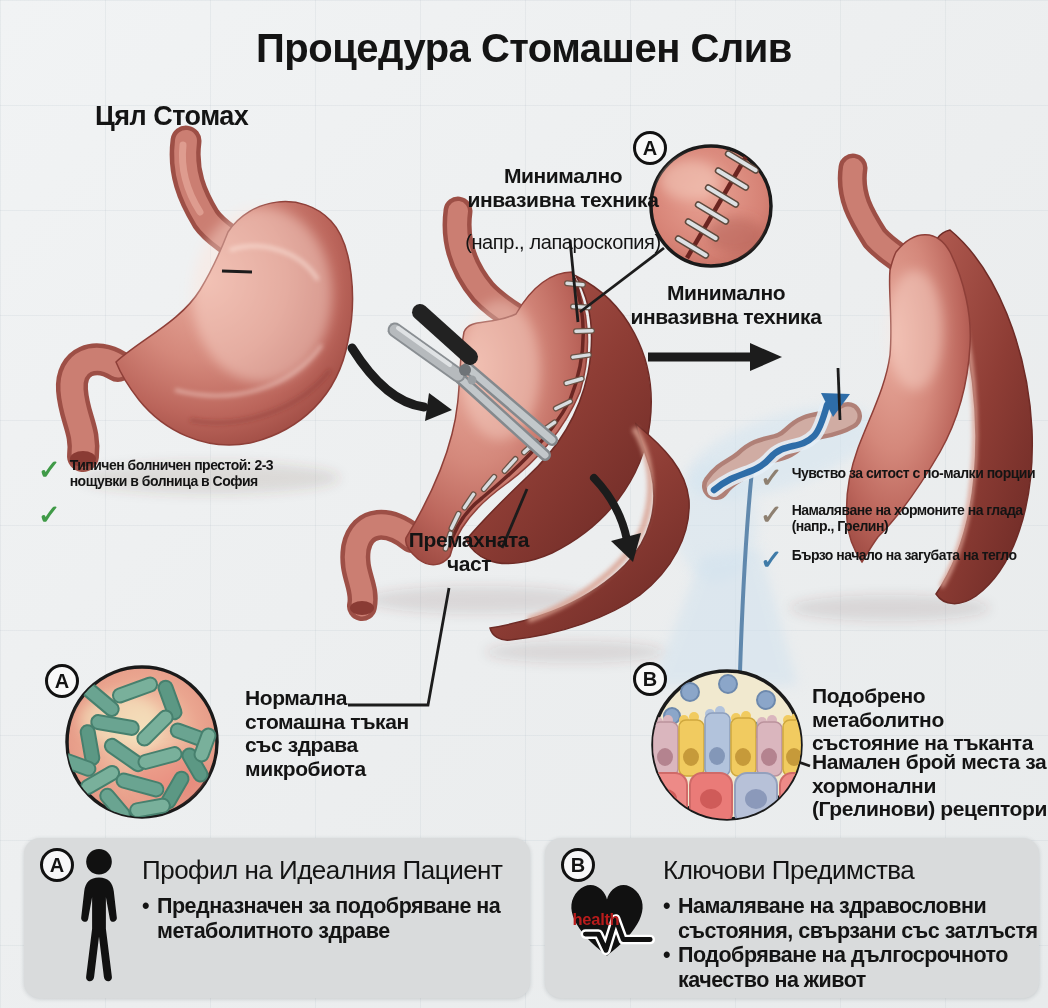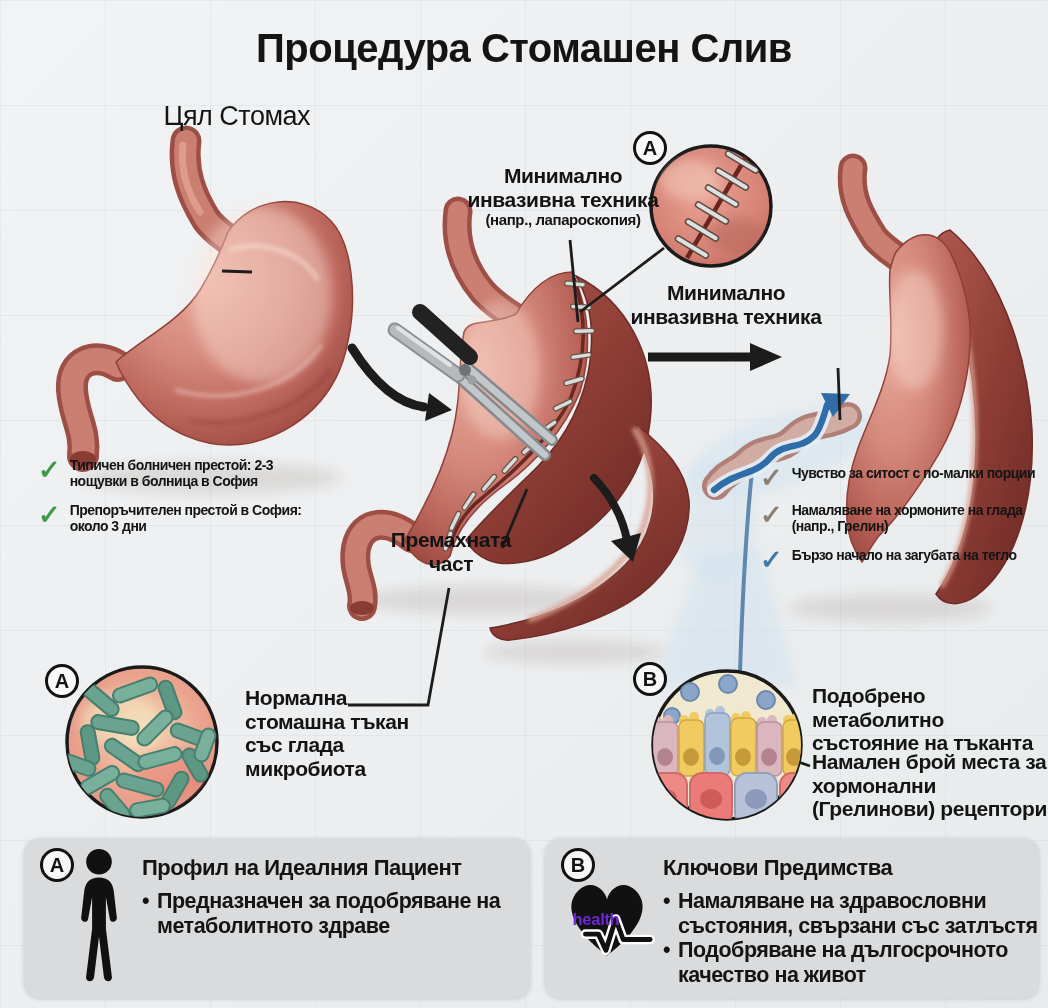--- a/index.html
+++ b/index.html
@@ -6,49 +6,49 @@
   .stage{
     position:relative;width:1048px;height:1008px;overflow:hidden;
     font-family:"Liberation Sans",sans-serif;color:#141414;
     background:
       linear-gradient(to right, rgba(190,200,206,.22) 1.5px, transparent 1.5px) 0 0/105px 105px,
       linear-gradient(to bottom, rgba(190,200,206,.22) 1.5px, transparent 1.5px) 0 0/105px 105px,
       linear-gradient(135deg,#f1f3f4 0%,#eceeef 55%,#e8ebec 100%);
   }
   .abs{position:absolute;}
   .lbl{font-weight:700;font-size:21px;line-height:1.13;letter-spacing:-0.4px;}
-  .lbl-sm{font-weight:700;font-size:15px;letter-spacing:-0.4px;}
+  .lbl-sm{font-weight:400;font-size:20px;letter-spacing:-0.4px;margin-top:20px;}
   .center{text-align:center;}
   .h-title{font-weight:700;font-size:40px;letter-spacing:-0.5px;text-align:center;width:100%;}
-  .h-sec{font-weight:400;font-size:27px;letter-spacing:-0.5px;text-align:right;}
+  .h-sec{font-weight:700;font-size:27px;letter-spacing:-0.5px;text-align:left;}
   .badge{
     position:absolute;width:34px;height:34px;border-radius:50%;
     border:3px solid #111;background:rgba(250,250,250,.92);
     font-weight:700;font-size:20px;text-align:center;line-height:29px;box-sizing:border-box;
   }
   .checklist{display:flex;flex-direction:column;gap:13px;}
   .check-row{display:flex;align-items:flex-start;}
   .check{font-size:27px;font-weight:700;line-height:.9;margin-right:9px;flex:0 0 auto;}
   .check::before{content:"\2713";}
   .c-green{color:#3f9a47;}
   .c-tan{color:#8e8071;}
   .c-blue{color:#3f7ba8;}
   .check-text{font-weight:700;font-size:14px;line-height:1.14;letter-spacing:-0.5px;}
   .cl-left .check-text{width:258px;}
   .cl-right .check-text{width:266px;}
   .panel{
     position:absolute;top:838px;height:160px;background:#d9dbdc;border-radius:16px;
     box-shadow:0 1px 4px rgba(40,50,55,.18);overflow:hidden;
   }
-  .panel-title{font-weight:700;font-size:22px;letter-spacing:-0.5px;margin-bottom:8px;}
+  .panel-title{font-weight:400;font-size:26px;letter-spacing:-0.5px;margin-bottom:8px;}
   .panel-body{position:absolute;top:17px;}
   .bullet{display:flex;align-items:flex-start;font-weight:700;font-size:21.5px;line-height:1.14;letter-spacing:-0.5px;}
   .bullet::before{content:"\2022";margin-right:8px;}
   .nowrap-line{white-space:nowrap;display:block;}
-  .health-label{position:absolute;color:#6d28d9;font-weight:700;font-size:16.5px;text-align:center;letter-spacing:-0.3px;}
+  .health-label{position:absolute;color:#b91c1c;font-weight:700;font-size:16.5px;text-align:center;letter-spacing:-0.3px;}
   svg{display:block;}
   .art{pointer-events:none;}
 </style>
 </head>
 <body>
 
 <div class="stage">
 
   <svg class="abs art" width="1048" height="1008" viewBox="0 0 1048 1008" style="left:0;top:0;">
     <defs>
@@ -432,49 +432,48 @@
 
 
   <div class="abs center" style="left:458px;top:164px;width:210px;">
     <span class="lbl">Минимално инвазивна техника</span>
     <span class="lbl-sm" style="display:block;">(напр., лапароскопия)</span>
   </div>
 
   <div class="abs lbl center" style="left:628px;top:281px;width:196px;">Минимално инвазивна техника</div>
 
 
-  <div class="abs lbl center" style="left:388px;top:528px;width:126px;">Премахната част</div>
+  <div class="abs lbl center" style="left:406px;top:528px;width:126px;">Премахната част</div>
 
   <div class="abs checklist cl-left" style="left:38px;top:458px;">
     <div class="check-row">
       <span class="check c-green"></span>
       <span class="check-text">Типичен болничен престой: 2-3 нощувки в болница в София</span>
     </div>
     <div class="check-row">
       <span class="check c-green"></span>
-      <span class="check-text">Препоръчителен престой в София: около 3 дни</span>
     </div>
   </div>
 
   <div class="abs checklist cl-right" style="left:760px;top:466px;">
     <div class="check-row">
       <span class="check c-tan"></span>
       <span class="check-text">Чувство за ситост с по-малки порции</span>
     </div>
     <div class="check-row">
       <span class="check c-tan"></span>
       <span class="check-text">Намаляване на хормоните на глада (напр., Грелин)</span>
     </div>
     <div class="check-row">
       <span class="check c-blue"></span>
       <span class="check-text">Бързо начало на загубата на тегло</span>
     </div>
   </div>
 
-  <div class="abs lbl" style="left:245px;top:686px;width:172px;">Нормална стомашна тъкан със глада микробиота</div>
+  <div class="abs lbl" style="left:245px;top:686px;width:172px;">Нормална стомашна тъкан със здрава микробиота</div>
 
   <div class="abs lbl" style="left:812px;top:684px;width:240px;">Подобрено метаболитно състояние на тъканта</div>
   <div class="abs lbl" style="left:812px;top:750px;width:252px;">Намален брой места за хормонални (Грелинови) рецептори</div>
 
   <div class="badge" style="left:633px;top:131px;">A</div>
   <div class="badge" style="left:45px;top:664px;">A</div>
   <div class="badge" style="left:633px;top:662px;">B</div>
 
   <div class="panel" style="left:24px;width:506px;">
     <div class="badge" style="left:16px;top:10px;">A</div>

